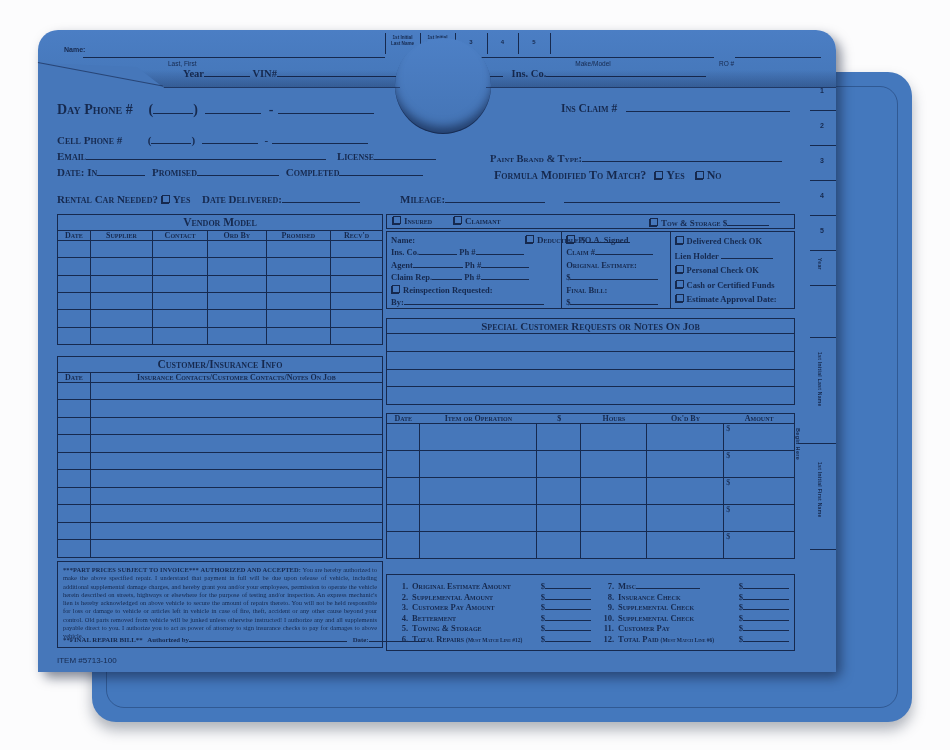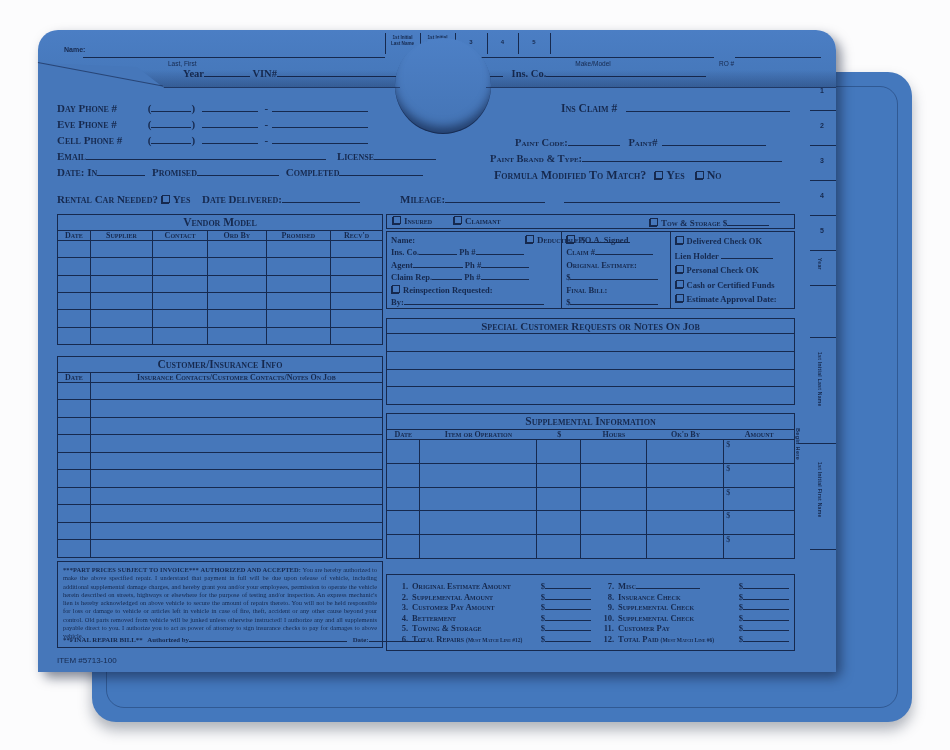--- a/index.html
+++ b/index.html
@@ -110,28 +110,22 @@
       <span style="margin-left:6px">Ins. Co.</span><i class="ul" style="width:160px"></i>
     </div>
 
     <div class="shadow-band"></div>
     <div class="front-panel"></div>
     <div class="thumb-notch"></div>
     <div class="edge-line" style="left:126px;top:57px;width:236px"></div>
     <div class="edge-line" style="left:448px;top:57px;width:350px"></div>
     <div class="edge-line" style="left:0;top:32px;width:127px;transform:rotate(10.7deg);transform-origin:0 0"></div>
 
-    <div class="r lb" style="left:19px;top:72px;font-size:11px">
+    <div class="r lb" style="left:19px;top:72px;font-size:14px">
       <span style="display:inline-block;width:88px">Day Phone  #</span>
-      <span>(</span><i class="ul" style="width:40px"></i><span>)</span>
-      <i class="ul" style="width:56px;margin-left:4px"></i>
-      <span style="margin:0 4px">-</span><i class="ul" style="width:96px"></i>
-    </div>
-    <div class="r lb" style="left:19px;top:88px;font-size:11px">
-      <span style="display:inline-block;width:88px">Eve Phone  #</span>
       <span>(</span><i class="ul" style="width:40px"></i><span>)</span>
       <i class="ul" style="width:56px;margin-left:4px"></i>
       <span style="margin:0 4px">-</span><i class="ul" style="width:96px"></i>
     </div>
     <div class="r lb" style="left:19px;top:104px;font-size:11px">
       <span style="display:inline-block;width:88px">Cell Phone #</span>
       <span>(</span><i class="ul" style="width:40px"></i><span>)</span>
       <i class="ul" style="width:56px;margin-left:4px"></i>
       <span style="margin:0 4px">-</span><i class="ul" style="width:96px"></i>
     </div>
@@ -153,24 +147,20 @@
       <span>Date Delivered:</span><i class="ul" style="width:78px"></i>
     </div>
     <div class="r lb" style="left:362px;top:163px;font-size:11px">
       <span>Mileage:</span><i class="ul" style="width:100px"></i>
       <i class="ul" style="width:216px;margin-left:16px"></i>
     </div>
 
     <div class="r lb" style="left:523px;top:72px;font-size:11.5px">
       <span>Ins Claim #</span>
       <i class="ul" style="width:164px;margin-left:6px"></i>
-    </div>
-    <div class="r lb" style="left:477px;top:106px;font-size:10.5px">
-      <span>Paint Code:</span><i class="ul" style="width:52px"></i>
-      <span style="margin-left:6px">Paint#</span><i class="ul" style="width:104px;margin-left:4px"></i>
     </div>
     <div class="r lb" style="left:452px;top:122px;font-size:10.5px">
       <span>Paint Brand &amp; Type:</span><i class="ul" style="width:200px"></i>
     </div>
     <div class="r lb" style="left:456px;top:138px;font-size:12px">
       <span>Formula Modified To Match?</span>
       <i class="cb" style="margin-left:6px"></i><span>Yes</span>
       <i class="cb" style="margin-left:8px"></i><span>No</span>
     </div>
 
@@ -333,21 +323,20 @@
             <div class="tcell c1"></div>
           </div>
           <div class="trow">
             <div class="tcell c0"></div>
             <div class="tcell c1"></div>
           </div>
         </div>
     </div>
 
     <div class="box" style="left:348px;top:383px;width:409px;height:146px">
-      <div class="btitle" style="font-size:11.5px">Supplemental Information</div>
       <div class="thead" style="font-size:8px;border-bottom:none">
         <div class="tcell s0" style="border-right:none">Date</div>
         <div class="tcell s1" style="border-right:none">Item or Operation</div>
         <div class="tcell s2" style="border-right:none">$</div>
         <div class="tcell s3" style="border-right:none">Hours</div>
         <div class="tcell s4" style="border-right:none">Ok'd By</div>
         <div class="tcell s5" style="border-right:none">Amount</div>
       </div>
       <div class="tbody" style="border-top:1.1px solid #16294e">
           <div class="trow">

